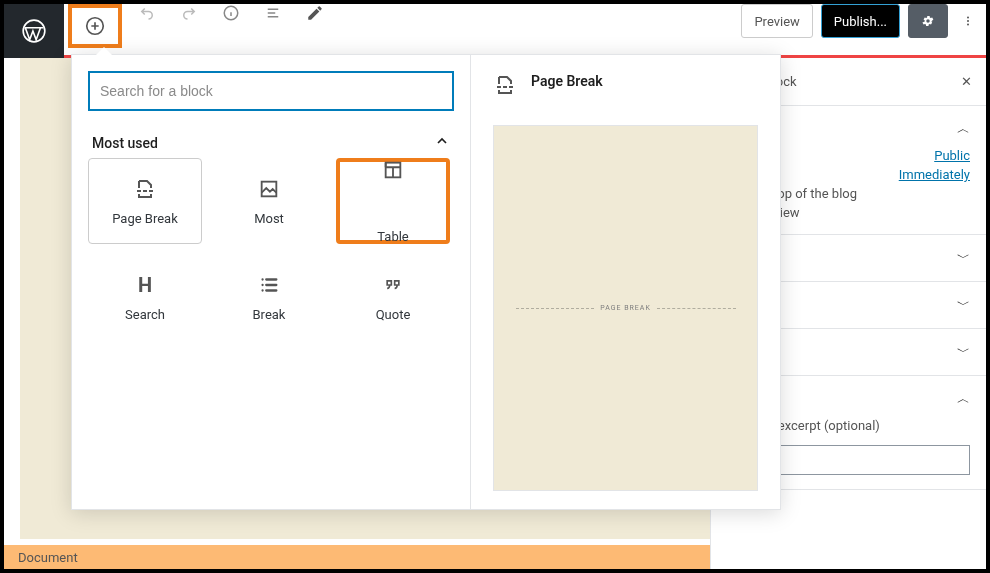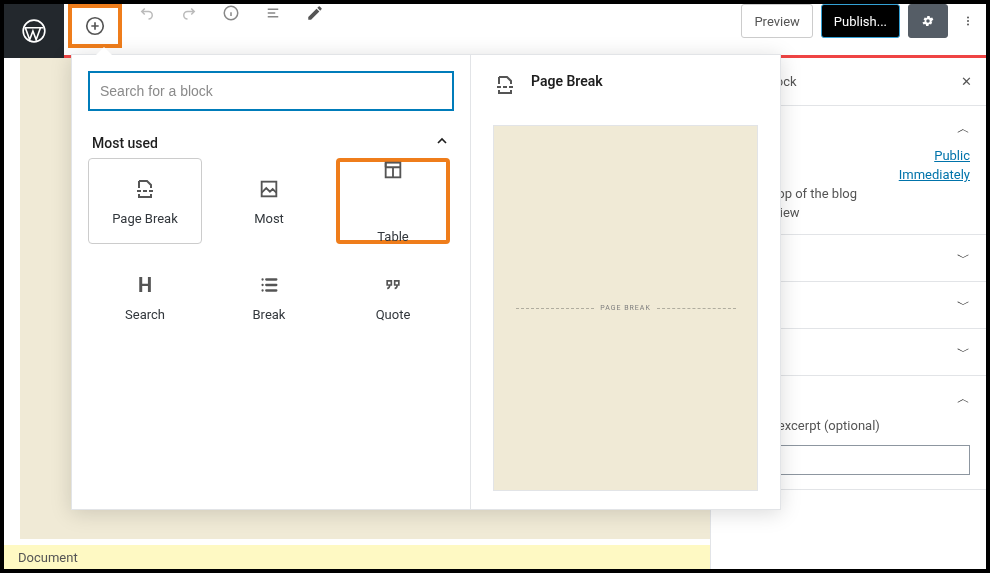--- a/index.html
+++ b/index.html
@@ -46,21 +46,21 @@
   .sb-tab.active{position:relative;color:#0073aa;font-weight:500;}
   .sb-tab.active::after{content:"";position:absolute;left:0;right:0;bottom:-1px;height:3px;background:#0073aa;}
   .sb-close{margin-left:auto;padding:0 14px;color:#555;}
   .sb-body{flex:1;overflow:auto;scrollbar-width:thin;}
   .panel{border-bottom:1px solid #e2e4e7;padding:14px 16px;}
   .panel-head{display:flex;justify-content:space-between;align-items:center;font-size:13px;color:#1e1e1e;font-weight:500;}
   .panel-body{margin-top:10px;font-size:13px;color:#555;display:flex;flex-direction:column;gap:4px;}
   .link{color:#0073aa;text-decoration:underline;text-align:right;}
   .excerpt-input{width:100%;height:30px;border:1px solid #8d96a0;margin-top:8px;}
   
-  .status{position:absolute;left:0;bottom:0;height:24px;padding:0 14px;font-size:13px;color:#555;display:flex;align-items:center;background:#fef9c3;right:276px;}
+  .status{position:absolute;left:0;bottom:0;height:24px;padding:0 14px;font-size:13px;color:#555;display:flex;align-items:center;background:#fdba74;right:276px;}
 </style>
 </head>
 <body>
 
 <div class="frame">
 
   <div class="topbar">
     <div class="wp-logo">
       <svg viewBox="0 0 24 24" fill="none" stroke="#fff" stroke-width="1.5">
           <circle cx="12" cy="12" r="10"></circle>

